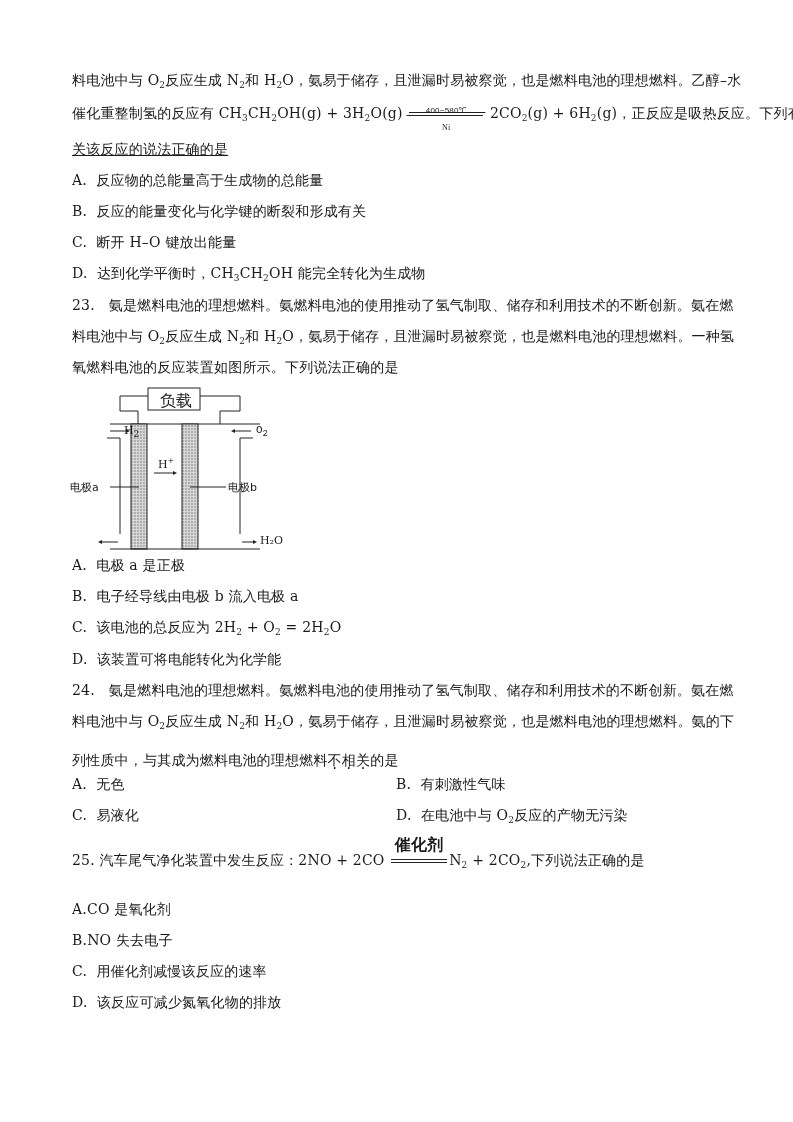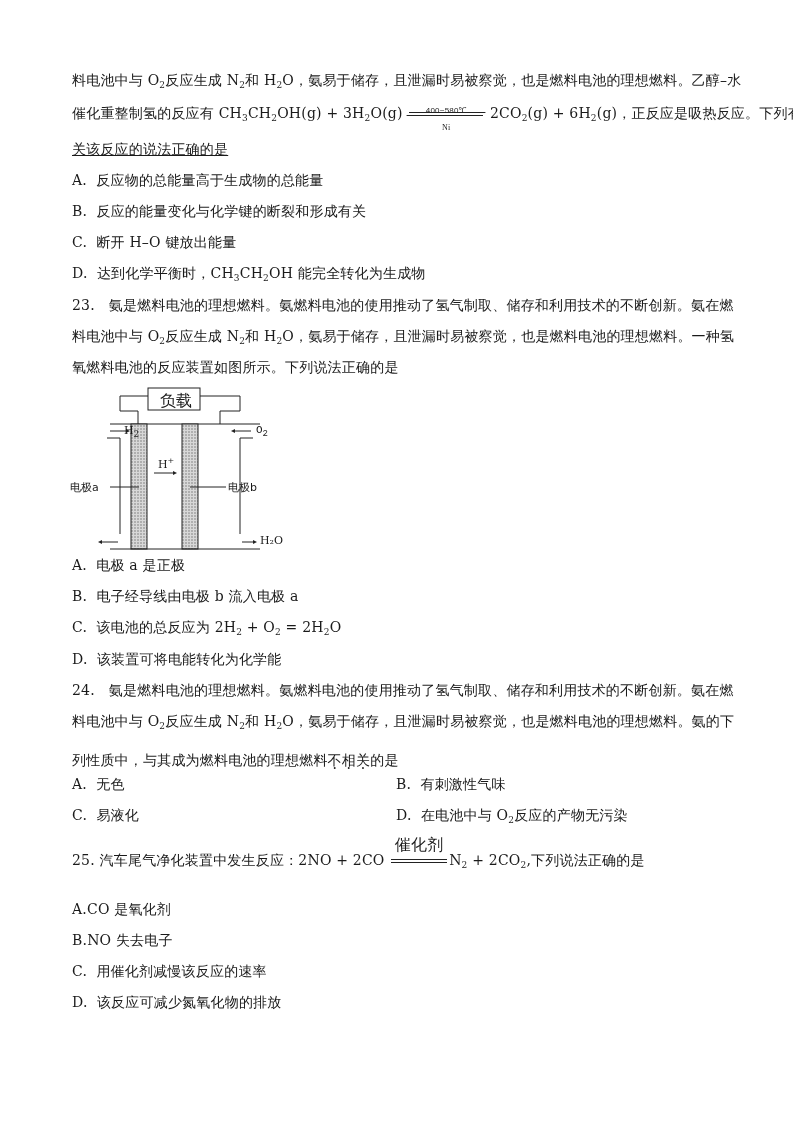--- a/index.html
+++ b/index.html
@@ -8,21 +8,21 @@
   .line { position:absolute; left:72px; font-size:14px; line-height:20px; white-space:nowrap; letter-spacing:0.2px; }
   sub { font-size:9px; vertical-align:-3px; line-height:0; }
   sup { font-size:8px; vertical-align:5px; line-height:0; }
   .eq-arrow { display:inline-block; position:relative; width:78px; height:20px; vertical-align:middle; }
   .eq-arrow .top { position:absolute; left:0; right:0; top:-3px; text-align:center; font-size:8px; font-family:"Liberation Sans", sans-serif; }
   .eq-arrow .bot { position:absolute; left:0; right:0; top:14px; text-align:center; font-size:8px; font-family:"Liberation Serif", serif; }
   .eq-arrow .l1 { position:absolute; left:2px; right:2px; top:8px; border-top:1px solid #222; }
   .eq-arrow .l2 { position:absolute; left:2px; right:2px; top:11px; border-top:1px solid #222; }
   .eq-arrow .h1 { position:absolute; right:2px; top:4px; width:6px; height:4px; border-bottom:1px solid #222; transform:skewX(50deg); }
   .eq-arrow .h2 { position:absolute; left:2px; top:11px; width:6px; height:4px; border-top:1px solid #222; transform:skewX(50deg); }
-  .cat-arrow { display:inline-block; position:relative; width:60px; height:20px; vertical-align:middle; }
+  .cat-arrow { display:inline-block; position:relative; width:60px; height:20px; vertical-align:middle;font-weight:bold; }
   .cat-arrow .top { position:absolute; left:0; right:0; top:-16px; text-align:center; font-size:16px; font-family:"DejaVu Sans", sans-serif; }
   .cat-arrow .l1 { position:absolute; left:2px; right:2px; top:8px; border-top:1px solid #222; }
   .cat-arrow .l2 { position:absolute; left:2px; right:2px; top:11px; border-top:1px solid #222; }
   .dot-em { position:relative; }
   .dot-em::after { content:"·"; position:absolute; left:50%; bottom:-10px; transform:translateX(-50%); font-size:14px; }
   .right-col { left:396px; }
   .footer { position:absolute; top:1104px; left:0; width:793px; text-align:center; font-size:12px; letter-spacing:2px;margin-top:16px; }
   .diagram { position:absolute; left:80px; top:386px; width:200px; height:168px; }
 </style>
 </head>

